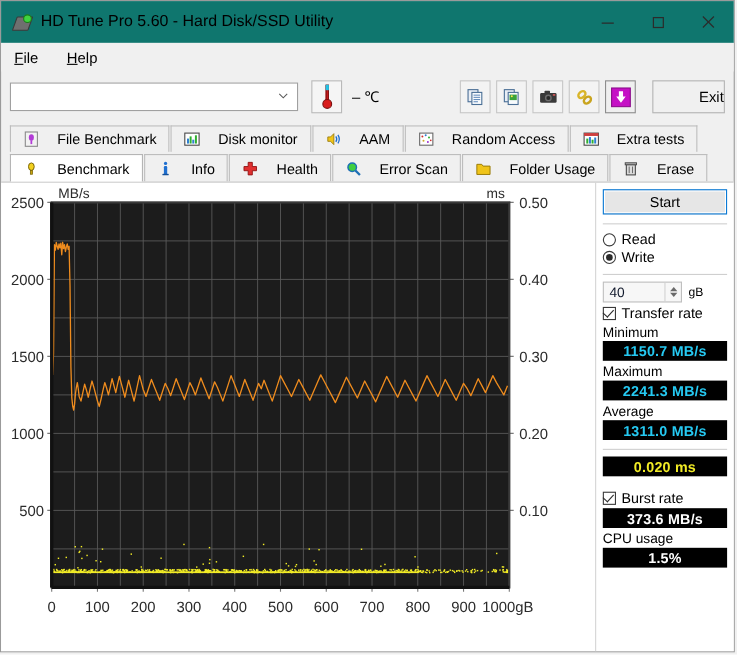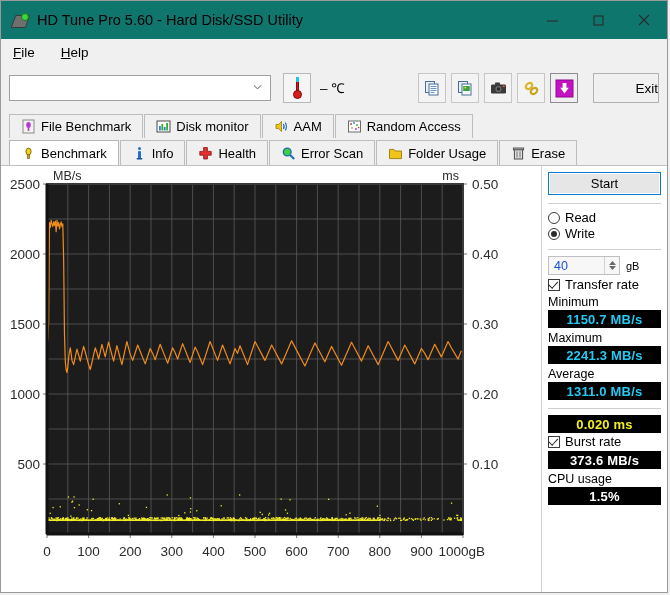--- a/index.html
+++ b/index.html
@@ -74,21 +74,21 @@
   .tbtn.accent{border:1px solid #8d8d8d;background:#efefef;}
   .exitbtn{
     width:66px;height:30px;border:1px solid #b3b3b3;background:#f0f0f0;
     display:flex;align-items:center;justify-content:flex-end;font-size:13.5px;
     margin-left:10px;box-sizing:border-box;color:#000;
   }
   
   .tabzone{flex:0 0 auto;padding:0 8px;box-sizing:border-box;}
   .tabrow{display:flex;align-items:flex-end;height:27px;}
   .tab{
-    height:24px;display:flex;align-items:center;gap:5px;
+    height:24px;display:flex;align-items:center;gap:16px;
     padding:0 11px;font-size:13px;box-sizing:border-box;
     border:1px solid #bdbdbd;border-bottom:none;background:#f0f0f0;
     color:#000;margin-right:1px;white-space:nowrap;
   }
   .tabrow.row2 .tab{height:25px;}
   .tab.active{background:#ffffff;border-color:#b5b5b5;position:relative;z-index:3;}
   .tabicon{width:15px;height:15px;display:block;flex:0 0 auto;}
   
   .content{flex:1;display:flex;background:#fff;border-top:1px solid #c0c0c0;min-height:0;}
   .chartpane{flex:1;position:relative;}
@@ -116,21 +116,21 @@
     box-sizing:border-box;position:relative;flex:0 0 auto;
   }
   .chk.on::after{
     content:"";position:absolute;left:1px;top:-1px;width:5px;height:8px;
     border:solid #2b2b2b;border-width:0 1.6px 1.6px 0;transform:rotate(42deg);
   }
   .spinrow{display:flex;align-items:center;gap:6px;margin:4px 0 2px;}
   .spin{
     width:72px;height:19px;border:1px solid #bfbfbf;background:#f7f7f7;
     display:flex;align-items:center;justify-content:space-between;
-    font-size:12.5px;color:#1d4ed8;padding:0 3px 0 5px;box-sizing:border-box;
+    font-size:12.5px;color:#0f172a;padding:0 3px 0 5px;box-sizing:border-box;
   }
   .spinarrows{display:flex;flex-direction:column;gap:1px;align-items:center;
     border-left:1px solid #d2d2d2;padding-left:4px;height:100%;justify-content:center;}
   .gb{font-size:11px;color:#000;}
   .lbl{font-size:12.5px;color:#000;margin:3px 0 1px;}
   .val{
     height:18px;background:#000;display:flex;align-items:center;justify-content:center;
     font-size:13px;font-weight:bold;letter-spacing:0.2px;
   }
   .val.cyan{color:#25c9f2;}
@@ -274,20 +274,31 @@
           <circle cx="4" cy="5" r="0.9" fill="#d02f2f"></circle>
             <circle cx="7" cy="4" r="0.9" fill="#2f7fd0"></circle>
           <circle cx="10" cy="6" r="0.9" fill="#2fb02f"></circle>
             <circle cx="5" cy="9" r="0.9" fill="#d0a82f"></circle>
           <circle cx="9" cy="10" r="0.9" fill="#9b2fd0"></circle>
             <circle cx="11.6" cy="8.6" r="0.8" fill="#d02f2f"></circle>
         </svg>
         <span>Random Access</span>
       </div>
 
+      <div class="tab">
+        <svg class="tabicon" viewBox="0 0 15 15">
+          <rect x="1" y="2" width="13" height="11" fill="#ffffff" stroke="#4a4a4a" stroke-width="1"></rect>
+          <rect x="1" y="2" width="13" height="2.6" fill="#cf3f3f"></rect>
+          <rect x="3" y="7" width="1.8" height="4.5" fill="#2fb02f"></rect>
+          <rect x="5.4" y="5.6" width="1.8" height="5.9" fill="#2f7fd0"></rect>
+          <rect x="7.8" y="8" width="1.8" height="3.5" fill="#2fb02f"></rect>
+          <rect x="10.2" y="6" width="1.8" height="5.5" fill="#2f7fd0"></rect>
+        </svg>
+        <span>Extra tests</span>
+      </div>
     </div>
 
     <div class="tabrow row2">
 
       <div class="tab active">
         <svg class="tabicon" viewBox="0 0 15 15">
           <ellipse cx="7.5" cy="5.5" rx="2.6" ry="3.4" fill="#f2d01e" stroke="#7a6405" stroke-width="0.9"></ellipse>
           <rect x="6.6" y="9" width="1.9" height="3.4" fill="#c9a60c" stroke="#7a6405" stroke-width="0.7"></rect>
         </svg>
         <span>Benchmark</span>
@@ -1121,21 +1132,21 @@
       <div class="lbl">Maximum</div>
       <div class="val cyan">2241.3 MB/s</div>
 
       <div class="lbl">Average</div>
       <div class="val cyan">1311.0 MB/s</div>
 
       <div class="hr"></div>
 
       <div class="val yellow" style="margin-top:2px">0.020 ms</div>
 
-      <div class="opt" style="margin-top:1px">
+      <div class="opt" style="margin-top:12px">
         <span class="chk on"></span>
         <span>Burst rate</span>
       </div>
       <div class="val white" style="margin-top:2px">373.6 MB/s</div>
 
       <div class="lbl">CPU usage</div>
       <div class="val white">1.5%</div>
     </div>
   </div>
 </div>

